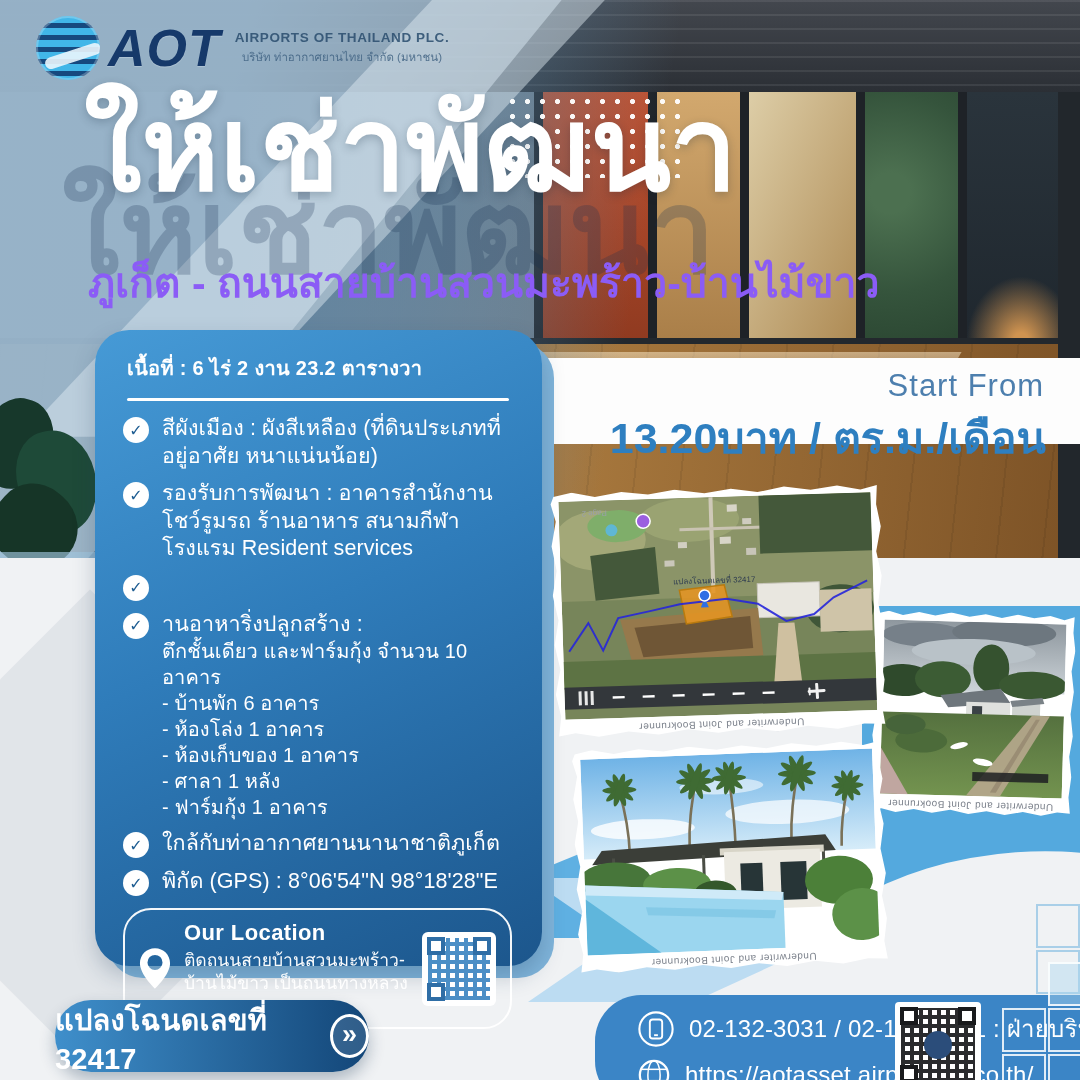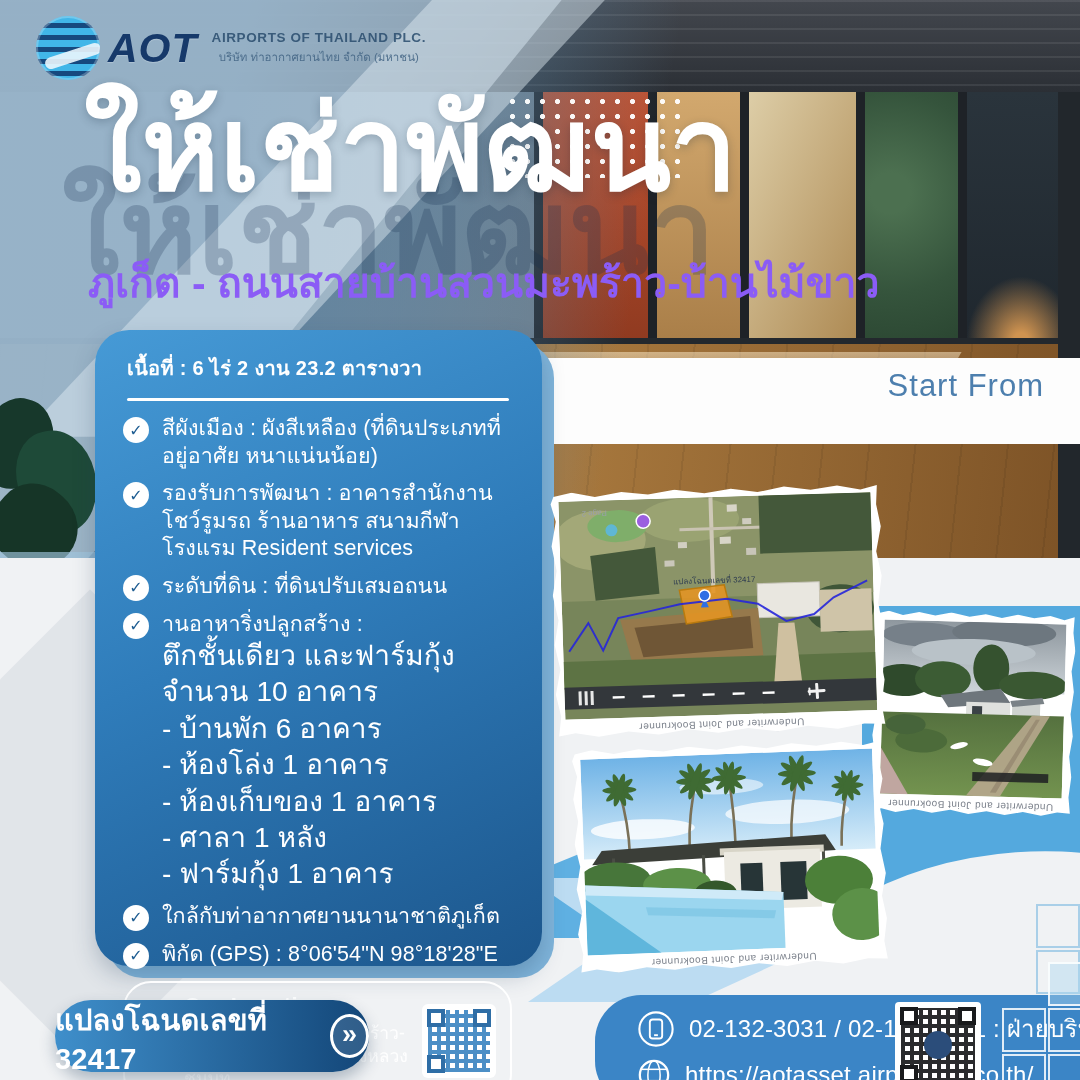--- a/index.html
+++ b/index.html
@@ -53,21 +53,21 @@
     clip-path:polygon(0 45%,55% 0,100% 100%,0 100%);z-index:6;}
   .arrow1{position:absolute;left:528px;top:878px;width:300px;height:124px;background:#bcdcf2;
     clip-path:polygon(0 0,55% 0,100% 50%,55% 100%,0 100%,30% 50%);z-index:6;}
 
   
   .logo-wrap{position:absolute;left:36px;top:16px;z-index:14;display:flex;align-items:center;gap:8px;}
   .logo-circle{width:64px;height:64px;border-radius:50%;
     background:repeating-linear-gradient(180deg,#41b6e8 0 7px,#16497e 7px 12px);
     box-shadow:inset 0 0 0 2px rgba(255,255,255,.25);position:relative;overflow:hidden;}
   .logo-swoosh{position:absolute;left:8px;top:34px;width:58px;height:12px;background:#eaf6fd;border-radius:8px;transform:rotate(-18deg);opacity:.9;}
-  .logo-aot{font-size:41px;font-weight:bold;font-style:italic;color:#16396a;letter-spacing:1px;text-shadow:0 1px 1px rgba(255,255,255,.25);}
+  .logo-aot{font-size:52px;font-weight:bold;font-style:italic;color:#16396a;letter-spacing:1px;text-shadow:0 1px 1px rgba(255,255,255,.25);}
   .logo-tag{display:flex;flex-direction:column;margin-left:6px;}
   .tag1{font-size:13.5px;font-weight:bold;color:#2a4d6e;letter-spacing:.6px;opacity:.85;}
   .tag2{font-size:11.5px;color:#3a5d7e;opacity:.8;margin-top:3px;text-align:center;}
 
   
   .dots{position:absolute;left:505px;top:94px;width:180px;height:84px;z-index:6;
     background-image:radial-gradient(circle,rgba(255,255,255,.95) 2.2px,transparent 2.9px);background-size:15px 15px;}
   .hero-echo{position:absolute;left:62px;top:168px;z-index:6;font-size:118px;font-weight:bold;
     color:rgba(22,48,78,.24);line-height:1.1;white-space:nowrap;}
   .hero-title{position:absolute;left:84px;top:82px;z-index:7;font-size:118px;font-weight:bold;color:#ffffff;
@@ -83,21 +83,21 @@
   .card-back{position:absolute;left:107px;top:342px;width:447px;height:636px;border-radius:36px;background:#7fb4da;z-index:8;}
   .card{position:absolute;left:95px;top:330px;width:447px;height:636px;border-radius:34px;z-index:9;
     background:linear-gradient(155deg,#469ad6 0%,#2f7cba 45%,#1c568c 100%);
     padding:22px 30px 14px 28px;color:#fff;box-shadow:0 10px 22px rgba(30,60,90,.25);}
   .card-title{font-size:20px;font-weight:bold;letter-spacing:.3px;padding-left:4px;}
   .card-hr{height:3px;background:#fff;border:none;margin:14px 2px 14px 4px;width:382px;border-radius:2px;}
   .item{display:flex;gap:13px;margin-bottom:10px;}
   .check{flex:0 0 26px;width:26px;height:26px;border-radius:50%;background:#fff;color:#1d5c91;
     display:flex;align-items:center;justify-content:center;font-weight:bold;font-size:16px;margin-top:2px;}
   .item-text{font-size:21.5px;line-height:1.28;letter-spacing:.1px;}
-  .subline{font-size:28px;line-height:1.3;}
+  .subline{font-size:20px;line-height:1.3;}
   .loc-box{margin-top:12px;border:2.5px solid rgba(255,255,255,.95);border-radius:28px;
     padding:10px 14px;display:flex;align-items:center;gap:13px;}
   .loc-texts{flex:1;}
   .loc-title{font-size:22px;font-weight:bold;letter-spacing:.4px;}
   .loc-desc{font-size:17.5px;line-height:1.3;margin-top:3px;opacity:.97;}
   .qr{position:relative;background:#fff;border-radius:6px;overflow:hidden;}
   .qr-card{width:74px;height:74px;flex:0 0 74px;}
   .qr-mesh{position:absolute;inset:6px;opacity:.92;}
   .mesh-blue{background-image:repeating-linear-gradient(0deg,#3d86c2 0 4px,transparent 4px 9px),repeating-linear-gradient(90deg,#3d86c2 0 4px,transparent 4px 9px);}
   .mesh-dark{background-image:repeating-linear-gradient(0deg,#191a1c 0 4px,transparent 4px 9px),repeating-linear-gradient(90deg,#191a1c 0 4px,transparent 4px 9px);}
@@ -185,38 +185,38 @@
     </div>
   </div>
 
   <div class="dots"></div>
   <div class="hero-echo">ให้เช่าพัฒนา</div>
   <div class="hero-title">ให้เช่าพัฒนา</div>
   <div class="hero-sub">ภูเก็ต - ถนนสายบ้านสวนมะพร้าว-บ้านไม้ขาว</div>
 
   <div class="band">
     <div class="price-label">Start From</div>
+    <div class="price-value">13.20บาท / ตร.ม./เดือน</div>
   </div>
 
   <div class="card-back"></div>
   <div class="card">
     <div class="card-title">เนื้อที่ : 6 ไร่ 2 งาน 23.2 ตารางวา</div>
     <hr class="card-hr">
 
     <div class="item">
       <span class="check">✓</span>
       <div class="item-text">สีผังเมือง : ผังสีเหลือง (ที่ดินประเภทที่อยู่อาศัย หนาแน่นน้อย)</div>
     </div>
     <div class="item">
       <span class="check">✓</span>
       <div class="item-text">รองรับการพัฒนา :  อาคารสำนักงาน โชว์รูมรถ ร้านอาหาร สนามกีฬา  โรงแรม  Resident services</div>
     </div>
     <div class="item">
       <span class="check">✓</span>
-      <div class="item-text">ระดับที่ดิน :  ที่ดินปรับเสมอถนน</div>
     </div>
     <div class="item">
       <span class="check">✓</span>
       <div class="item-text">
         <span>านอาหาริ่งปลูกสร้าง :</span>
         <div class="subline">ตึกชั้นเดียว และฟาร์มกุ้ง จำนวน 10 อาคาร</div>
         <div class="subline">- บ้านพัก 6 อาคาร</div>
         <div class="subline">- ห้องโล่ง 1 อาคาร</div>
         <div class="subline">- ห้องเก็บของ 1 อาคาร</div>
         <div class="subline">- ศาลา 1 หลัง</div>

